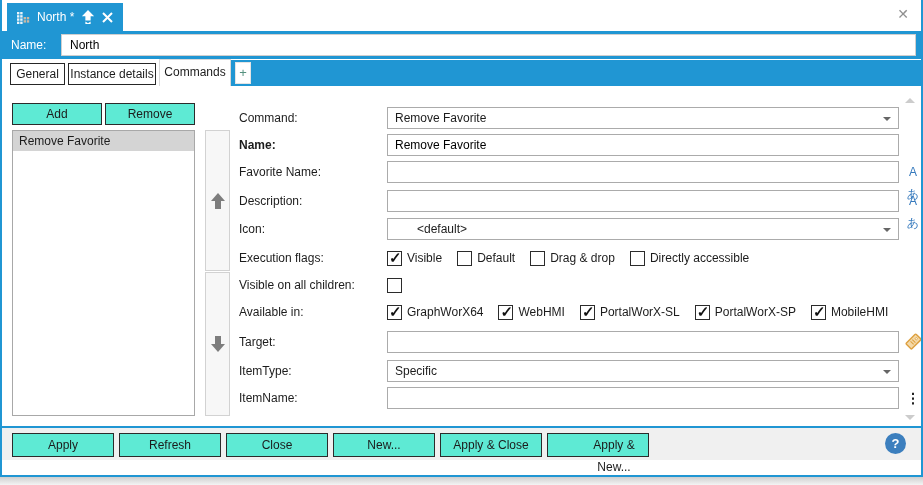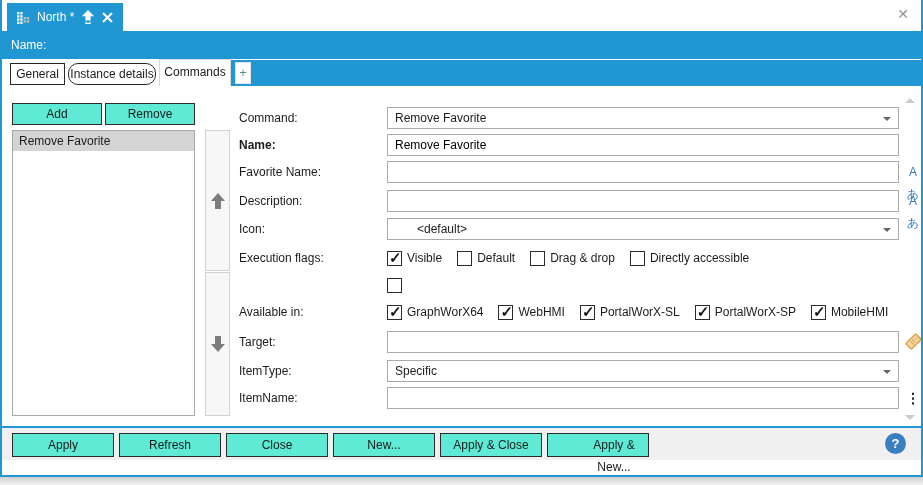--- a/index.html
+++ b/index.html
@@ -26,21 +26,21 @@
   .namebar { height:28px; background:#2096d3; color:#fff; display:flex; align-items:center; padding-left:9px; }
   .namebar .nb-label { width:50px; }
   .namebar input { flex:1; height:22px; margin-right:5px; border:1px solid #cfcfcf; font:12px "Liberation Sans",sans-serif; padding:0 8px; outline:none; }
 
   
   .tabstrip { position:relative; height:36px; background:#ffffff; }
   .strip-fill { position:absolute; left:229px; right:0; top:1px; height:26px; background:#2096d3; }
   .tab { position:absolute; top:4px; height:22px; background:#fff; border:1px solid #262626;
          text-align:center; line-height:20px; cursor:default; }
   .tab.t-general { left:8px; width:55px; }
-  .tab.t-instance { left:66px; width:88px;border-radius:10px; }
+  .tab.t-instance { left:66px; width:88px; }
   .tab.t-active { left:157px; top:0; width:72px; height:27px; border:1px solid #d9d9d9; border-bottom:none; line-height:25px; z-index:2; }
   .tab.t-plus { left:233px; top:3px; width:16px; height:22px; border:1px solid #e4e4e4; color:#55917f; line-height:19px; z-index:2; font-size:13px; }
 
   
   .content { position:relative; height:331px; background:#fff; }
   .btn { background:#5eead4; border:1px solid #2b2b2b; font:12px "Liberation Sans",sans-serif; text-align:center; cursor:default; }
   .btn-add    { position:absolute; left:10px; top:8px;  width:90px; height:22px; }
   .btn-remove { position:absolute; left:103px; top:8px; width:90px; height:22px; }
   .cmd-list { position:absolute; left:10px; top:35px; width:183px; height:286px; border:1px solid #a8a8a8; background:#fff; }
   .list-item { height:20px; line-height:20px; padding-left:6px; }
@@ -111,20 +111,21 @@
       <svg width="11" height="11" viewBox="0 0 11 11">
         <path d="M1 1 L10 10 M10 1 L1 10" stroke="#ffffff" stroke-width="2"></path>
       </svg>
     </div>
     <div class="win-close">✕</div>
   </div>
 
 
   <div class="namebar">
     <span class="nb-label">Name:</span>
+    <input type="text" value="North" style="">
   </div>
 
   <div class="tabstrip">
     <div class="strip-fill"></div>
     <div class="tab t-general">General</div>
     <div class="tab t-instance">Instance details</div>
     <div class="tab t-active">Commands</div>
     <div class="tab t-plus">+</div>
   </div>
 
@@ -187,20 +188,21 @@
       <span class="cb-item">
         <span class="cb"></span>
         <span>Drag &amp; drop</span>
       </span>
       <span class="cb-item">
         <span class="cb"></span>
         <span>Directly accessible</span>
       </span>
     </div>
 
+    <div class="flabel fl-cb" style="top:182px;">Visible on all children:</div>
     <div class="cb-row" style="top:182px;">
       <span class="cb-item">
         <span class="cb"></span>
       </span>
     </div>
 
     <div class="flabel fl-cb" style="top:209px;">Available in:</div>
     <div class="cb-row" style="top:209px;">
       <span class="cb-item">
         <span class="cb checked"></span>

